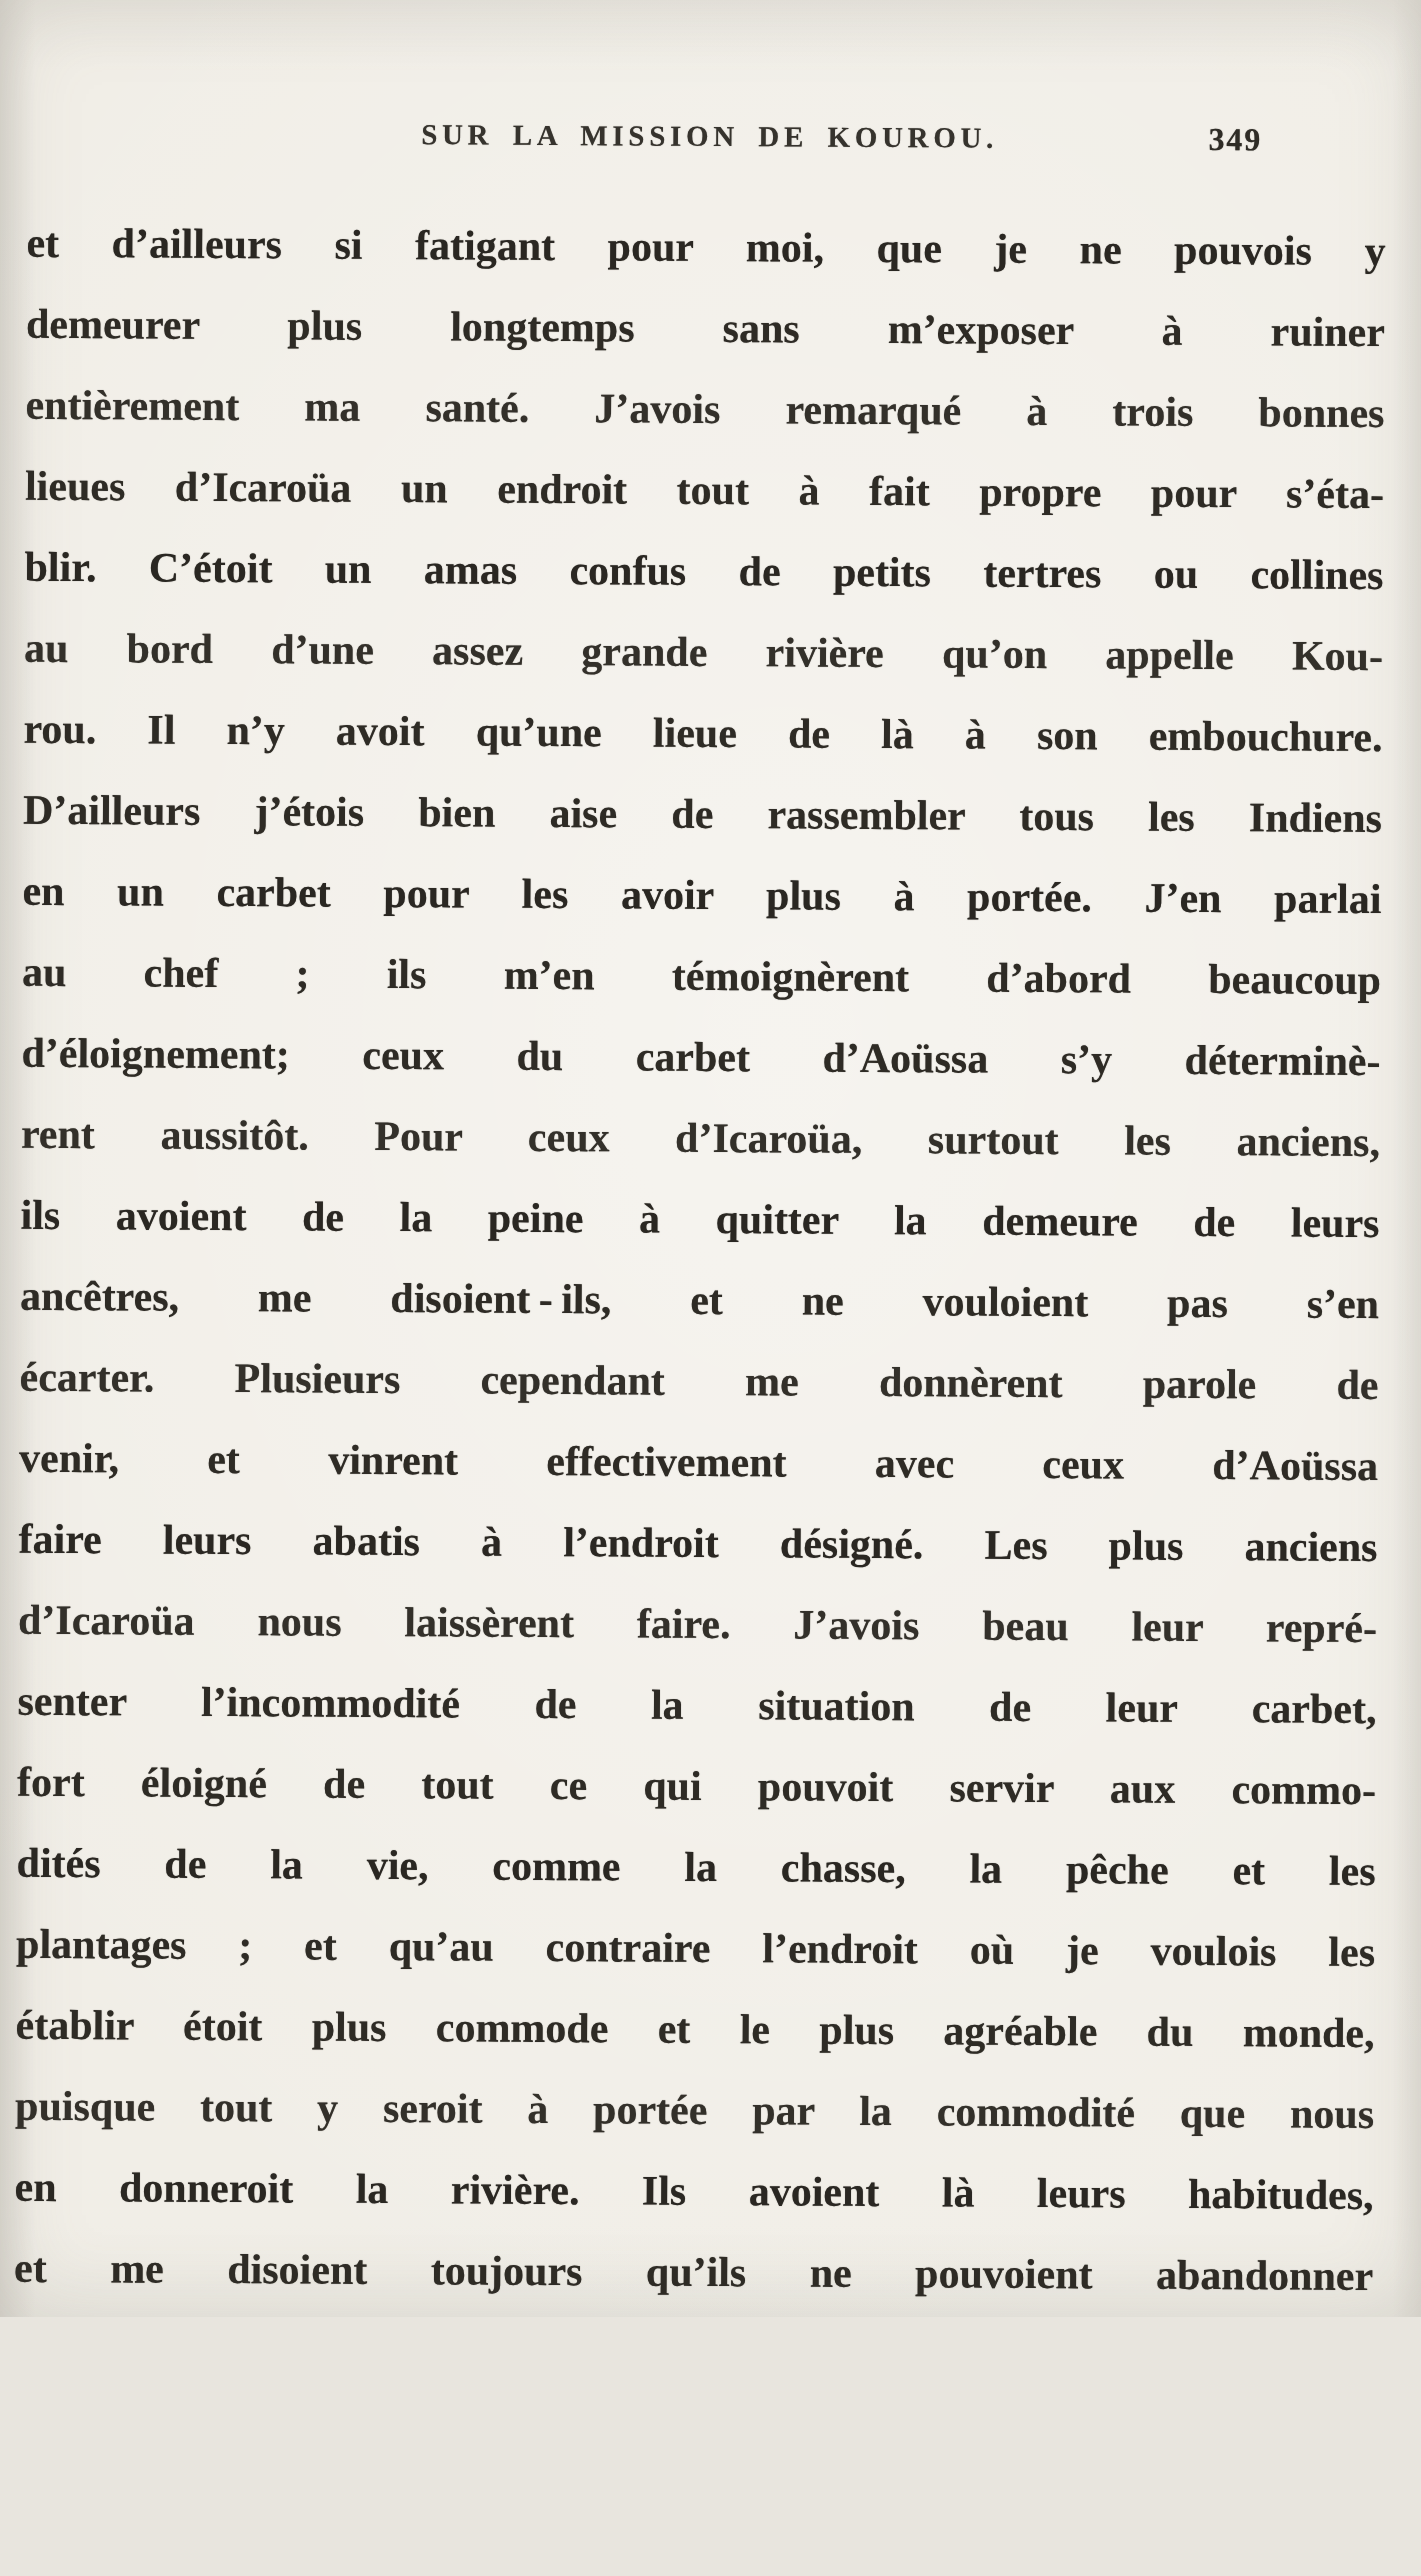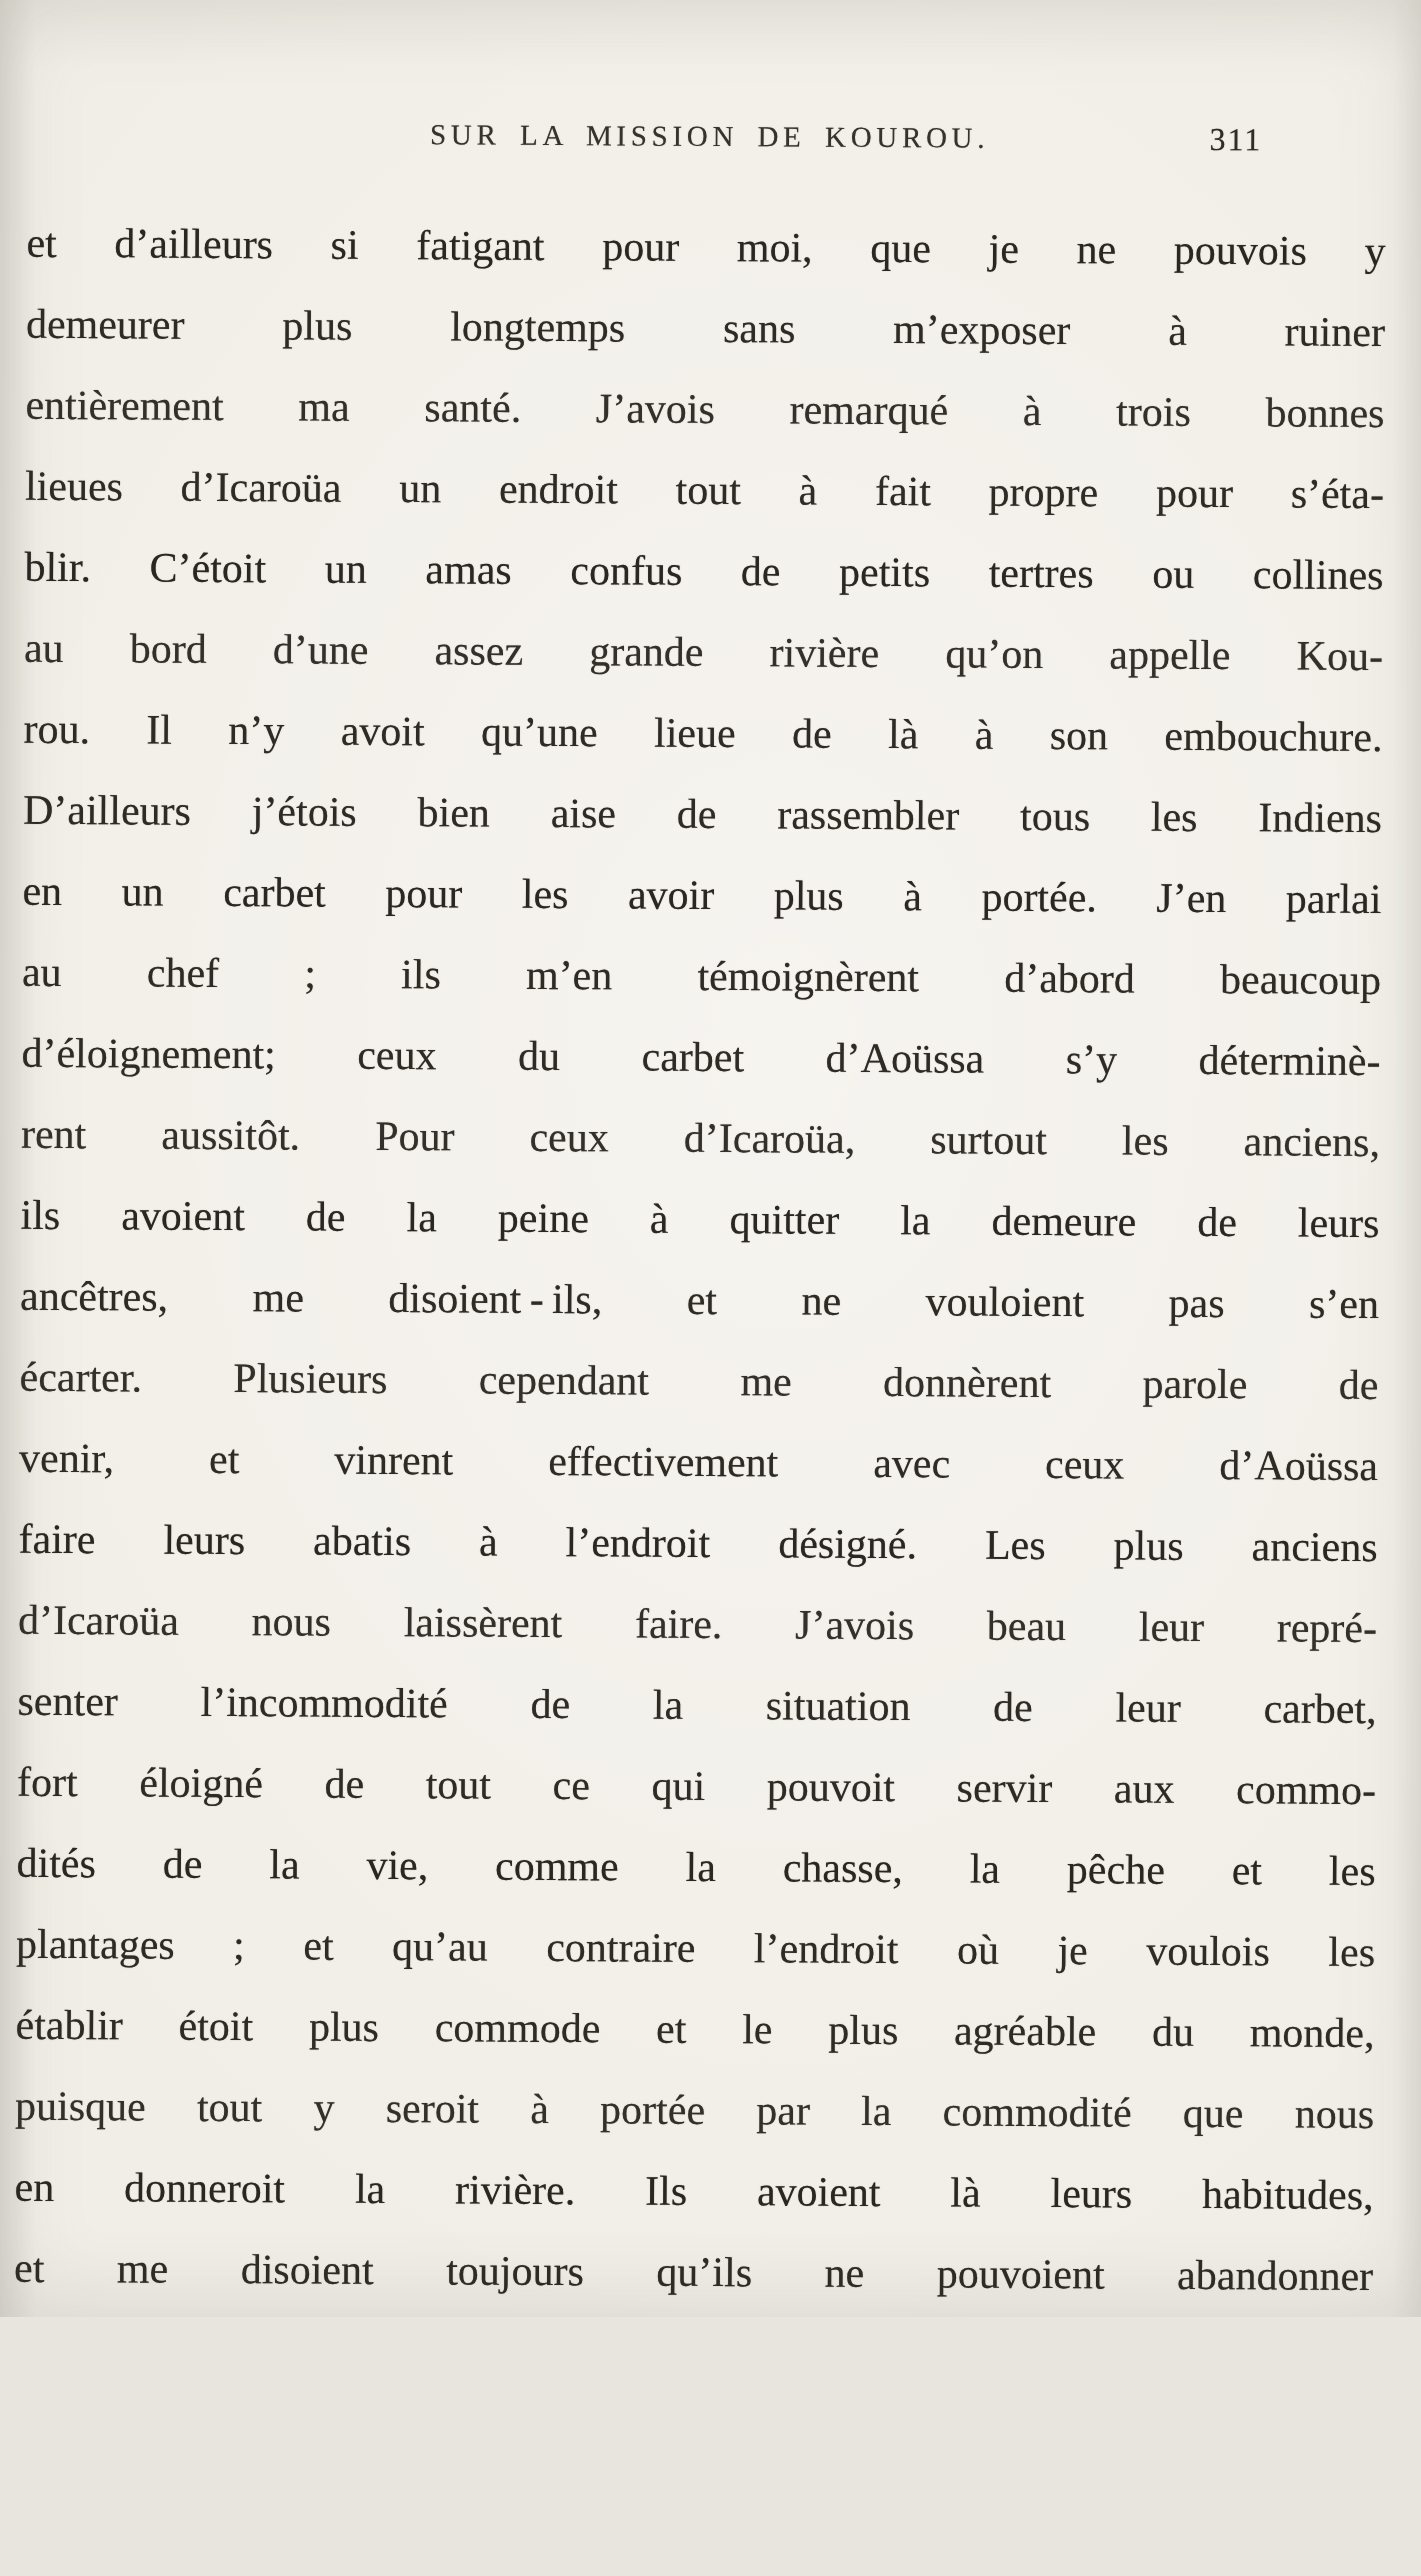--- a/index.html
+++ b/index.html
@@ -17,20 +17,21 @@
     overflow: hidden;
     background:
       radial-gradient(ellipse 120% 100% at 55% 45%, rgba(255,255,255,0.35) 0%, rgba(255,255,255,0) 60%),
       linear-gradient(90deg, #dcd9d2 0%, rgba(220,217,210,0) 2.5%),
       linear-gradient(270deg, #e2dfd8 0%, rgba(226,223,216,0) 2%),
       linear-gradient(0deg, #eceae3 0%, rgba(236,234,227,0) 4%),
       linear-gradient(180deg, #eae7e0 0%, rgba(234,231,224,0) 3%),
       #f1eee7;
     box-shadow: inset 0 0 85px rgba(120,115,100,0.18);
     font-family: "Liberation Serif", "DejaVu Serif", serif;
+    font-weight: bold;
   }
   .scan-tilt {
     position: absolute;
     left: 0;
     top: 0;
     width: 100%;
     transform: rotate(0.35deg);
     transform-origin: 50% 0;
   }
   .running-header {
@@ -76,21 +77,21 @@
   .text-line:nth-child(4n+1) { color: #2a2722; }
 </style>
 </head>
 <body>
 
 <div class="page">
   <div class="scan-tilt">
 
     <div class="running-header">
       <div class="running-title">SUR LA MISSION DE KOUROU.</div>
-      <div class="page-number">311</div>
+      <div class="page-number">349</div>
     </div>
 
     <div class="text-block">
       <div class="text-line">et d’ailleurs si fatigant pour moi, que je ne pouvois y</div>
       <div class="text-line">demeurer plus longtemps sans m’exposer à ruiner</div>
       <div class="text-line">entièrement ma santé. J’avois remarqué à trois bonnes</div>
       <div class="text-line">lieues d’Icaroüa un endroit tout à fait propre pour s’éta-</div>
       <div class="text-line">blir. C’étoit un amas confus de petits tertres ou collines</div>
       <div class="text-line">au bord d’une assez grande rivière qu’on appelle Kou-</div>
       <div class="text-line">rou. Il n’y avoit qu’une lieue de là à son embouchure.</div>

